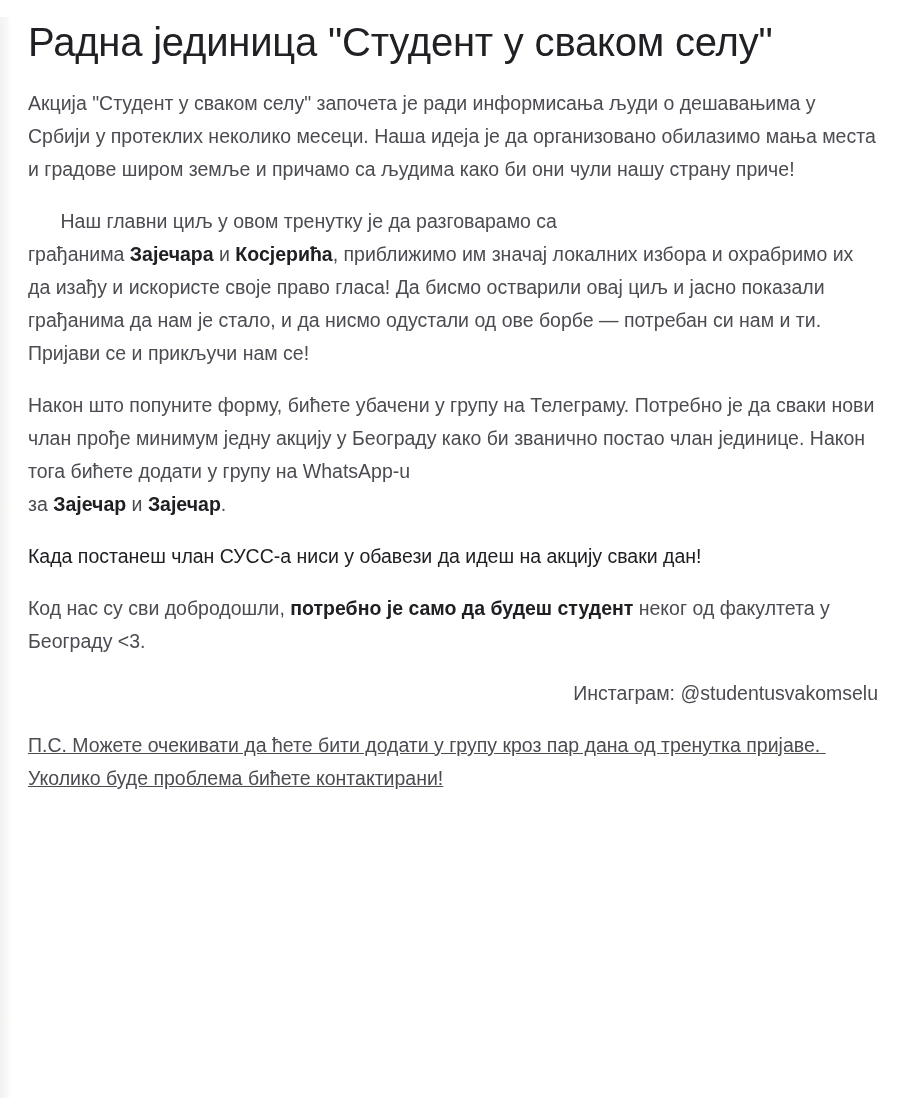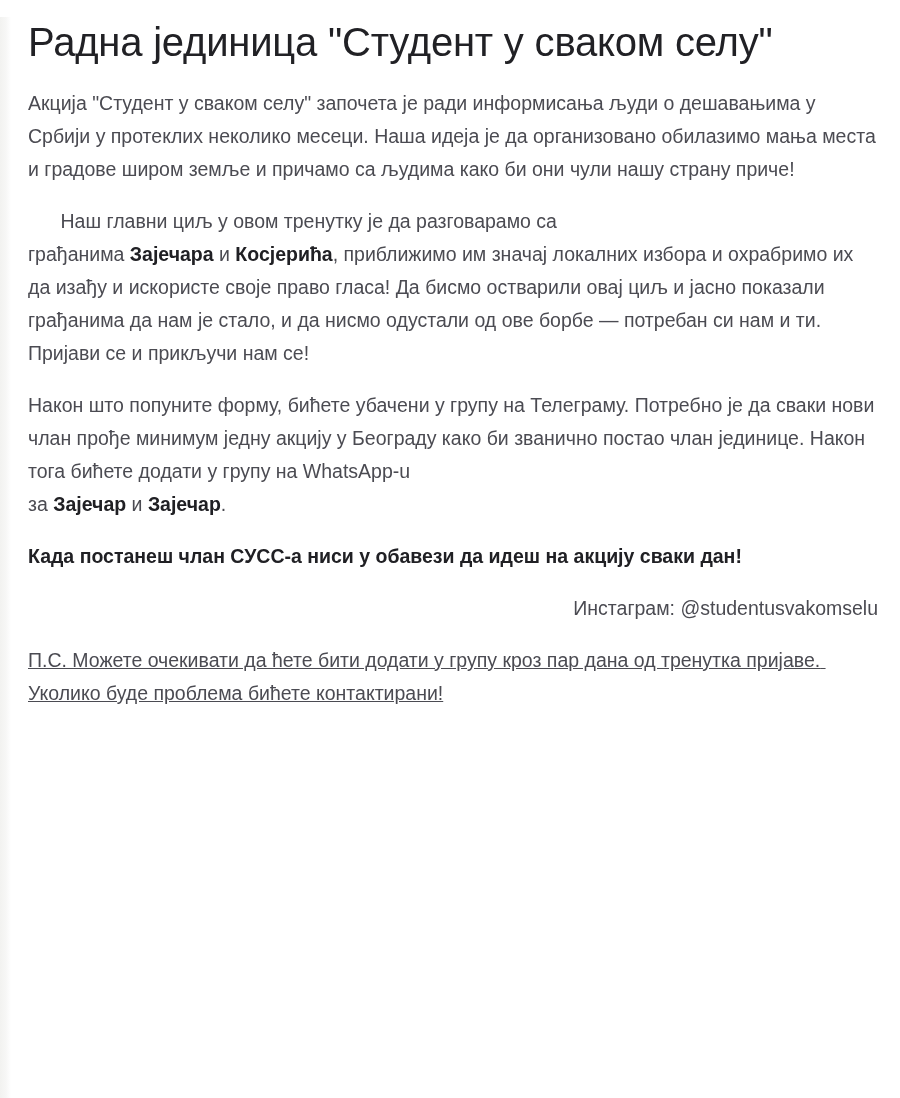--- a/index.html
+++ b/index.html
@@ -68,21 +68,21 @@
   }
   .para:last-child { margin-bottom: 0; text-decoration: underline; }
 
   .para b,
   .para strong {
     font-weight: 700;
     color: #202024;
   }
 
   .para.all-bold {
-    font-weight: 700;
+    font-weight: 400;
     color: #202024;
   }
 
   .para.indent-sm {
     padding-left: 3px;
     text-align: right;
   }
 </style>
 </head>
 <body>
@@ -95,19 +95,20 @@
 
     <h1 class="form-title">Радна јединица "Студент у сваком селу"</h1>
 
     <div class="desc">
         <p class="para"><span>Акција "Студент у сваком селу" започета је ради информисања људи о дешавањима у Србији у протеклих неколико месеци. Наша идеја је да организовано обилазимо мања места и градове широм земље и причамо са људима како би они чули нашу страну приче!</span></p>
         <p class="para"><span>      Наш главни циљ у овом тренутку је да разговарамо са
 грађанима </span><b>Зајечара</b><span> и </span><b>Косјерића</b><span>, приближимо им значај локалних избора и охрабримо их да изађу и искористе своје право гласа! Да бисмо остварили овај циљ и јасно показали грађанима да нам је стало, и да нисмо одустали од ове борбе — потребан си нам и ти. Пријави се и прикључи нам се!</span></p>
         <p class="para"><span>Након што попуните форму, бићете убачени у групу на Телеграму. Потребно је да сваки нови члан прође минимум једну акцију у Београду како би званично постао члан јединице. Након тога бићете додати у групу на WhatsApp-u
 за </span><b>Зајечар</b><span> и </span><b>Зајечар</b><span>.</span></p>
         <p class="para all-bold"><span>Када постанеш члан СУСС-а ниси у обавези да идеш на акцију сваки дан!</span></p>
+        <p class="para"><span>Код нас су сви добродошли, </span><b>потребно је само да будеш студент</b><span> неког од факултета у Београду &lt;3.</span></p>
         <p class="para indent-sm"><span> Инстаграм: @studentusvakomselu</span></p>
         <p class="para"><span>П.С. Можете очекивати да ћете бити додати у групу кроз пар дана од тренутка пријаве. Уколико буде проблема бићете контактирани!</span></p>
       </div>
 
   </div>
 
 </div>
 
 </body></html>

